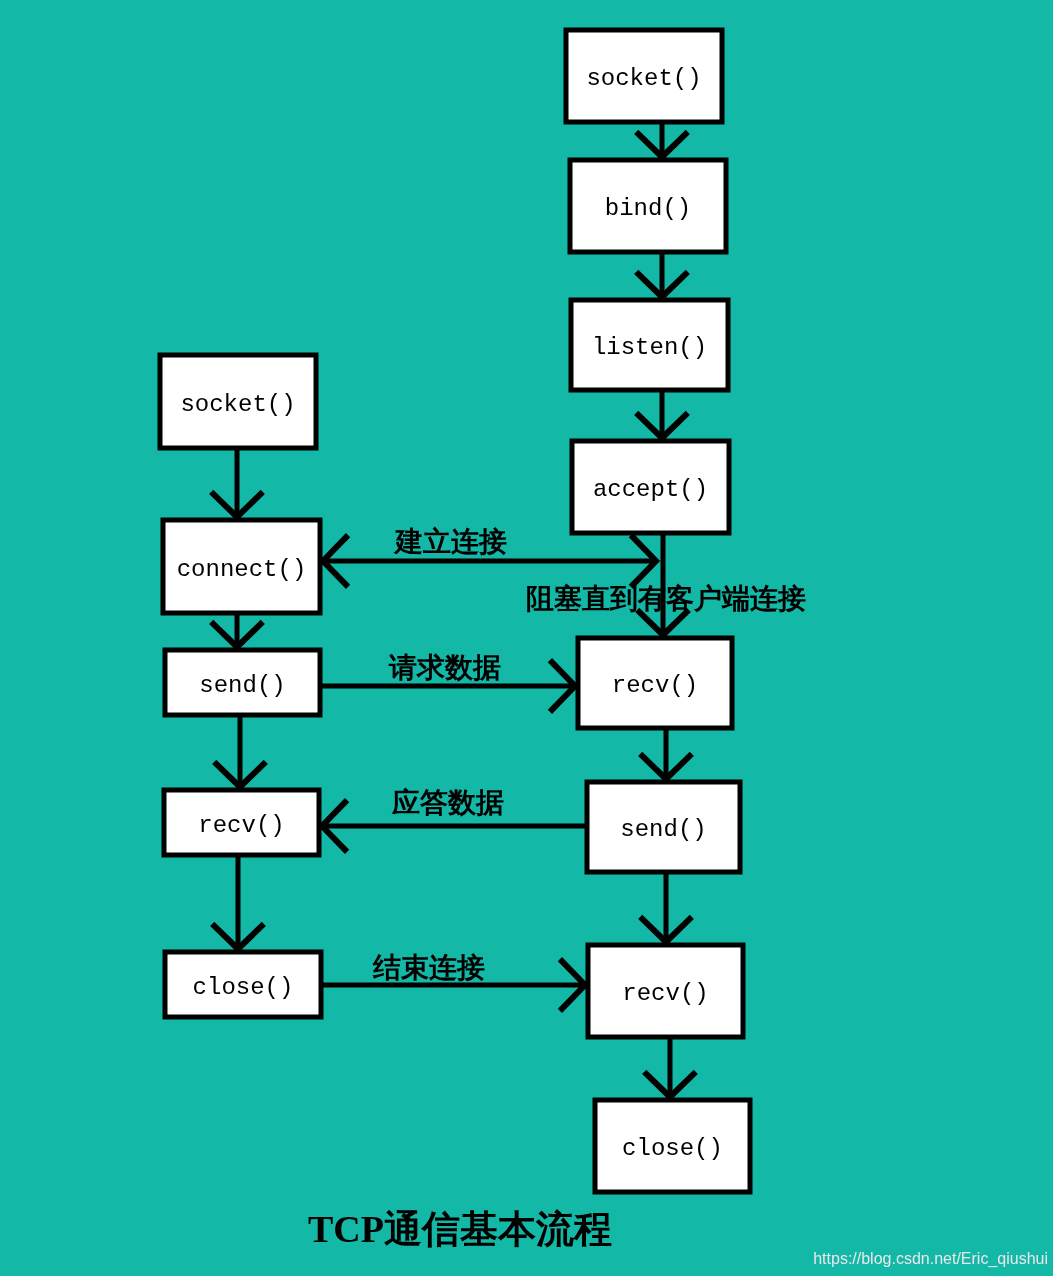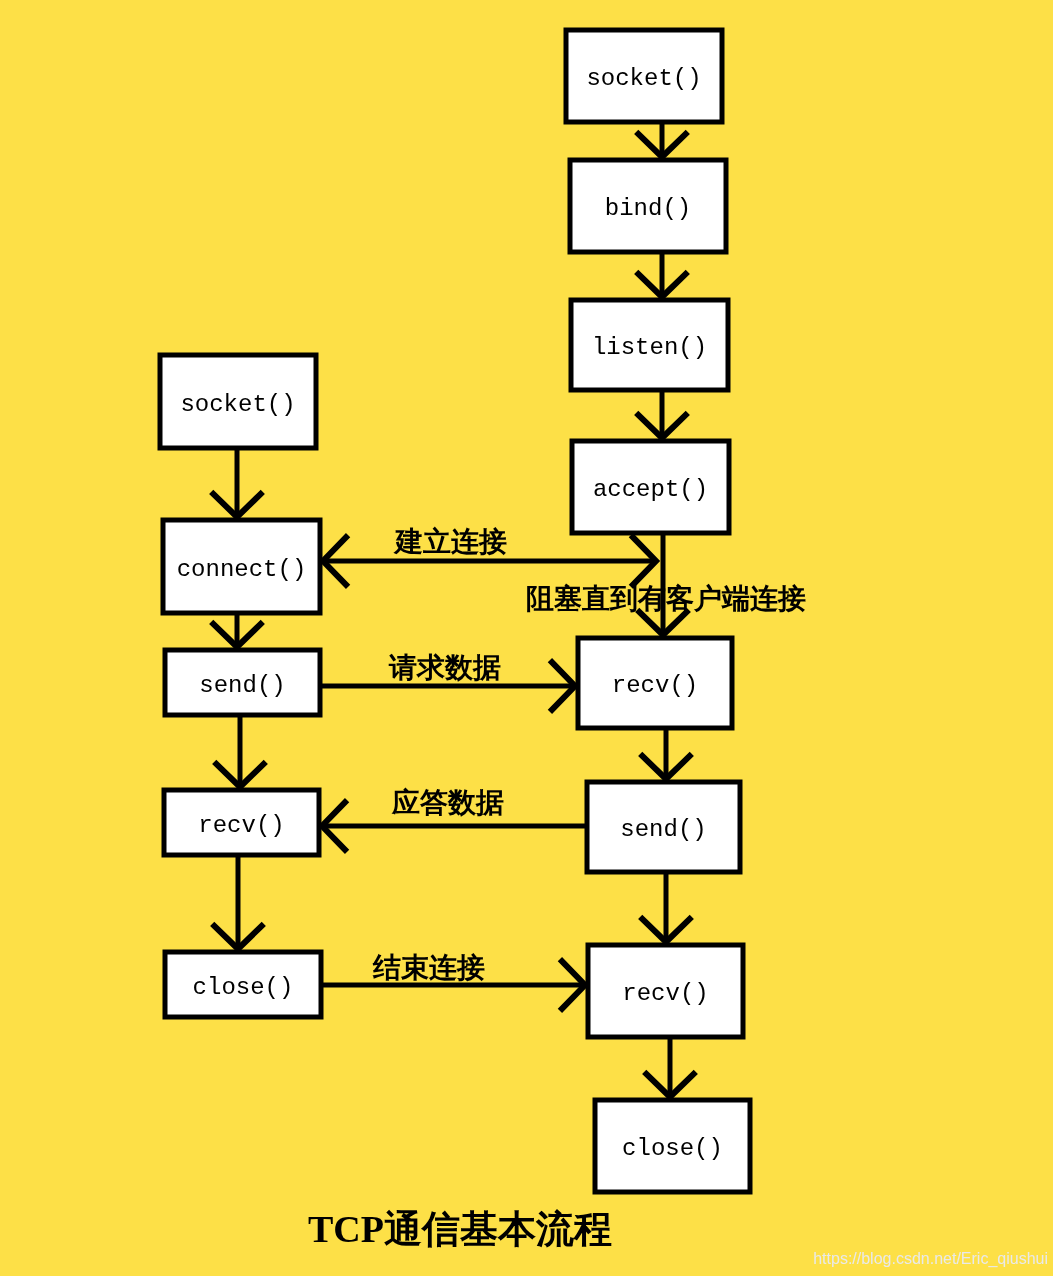--- a/index.html
+++ b/index.html
@@ -4,21 +4,21 @@
 <style>
   html, body {
     margin: 0;
     padding: 0;
     background: #ffffff;
   }
   .stage {
     position: relative;
     width: 1053px;
     height: 1276px;
-    background: #fde047;
+    background: #14b8a6;
     overflow: hidden;
     font-family: "Liberation Sans", sans-serif;
   }
   svg { display: block; }
   .node-rect {
     fill: #ffffff;
     stroke: #000000;
     stroke-width: 5;
   }
   .node-label {

